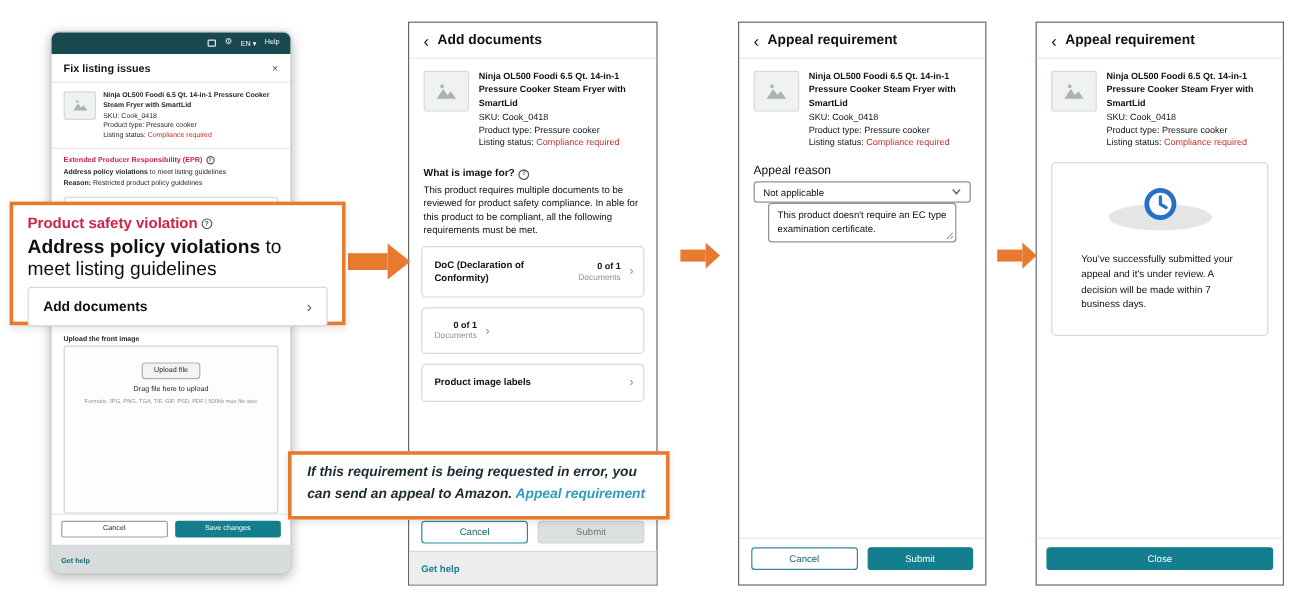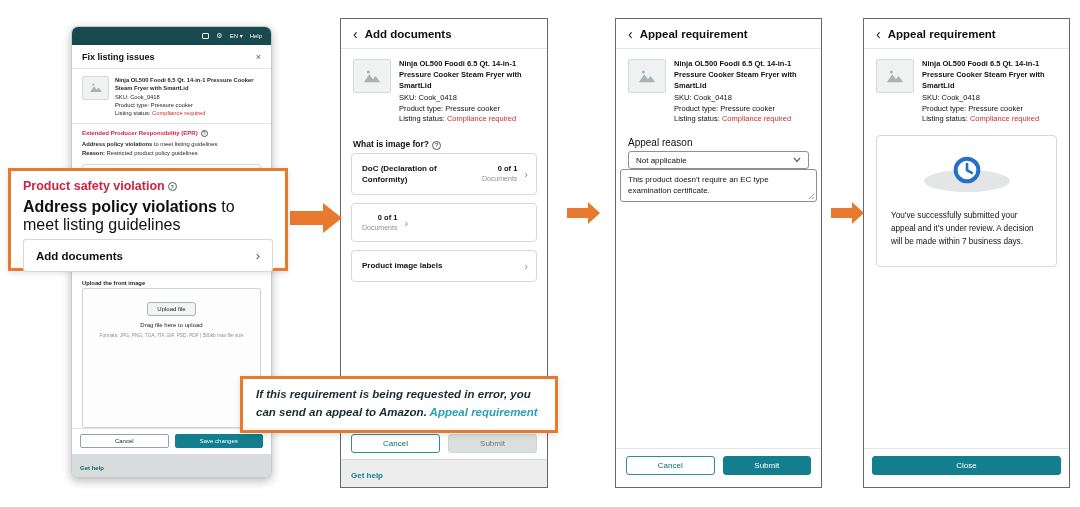--- a/index.html
+++ b/index.html
@@ -44,34 +44,34 @@
   .foot-bar { border-top: 1px solid #d5d9d9; background: #ededed; padding: 4px 10px 5px; }
   .gethelp { font-size: 8px; font-weight: bold; color: #137f8e; cursor: pointer; }
   .divider-full { border-top: 1px solid #e3e6e6; }
   .spacer { flex: 1; }
 
   
   .fld-label { padding: 4px 12px 3px; font-size: 10px; color: #0f1111; }
   .select { margin: 0 12px; border: 1px solid #8d9196; border-radius: 3px; height: 18px; padding: 0 7px;
             display: flex; align-items: center; font-size: 8px; color: #0f1111; cursor: pointer; background: #fff; }
   .select .sel-val { flex: 1; }
-  .txtarea { position: relative; margin: 0 4px; border: 1px solid #8d9196; border-radius: 3px; min-height: 30px;
+  .txtarea { position: relative; margin: 0 24px; border: 1px solid #8d9196; border-radius: 3px; min-height: 30px;
              padding: 4px 7px; font-size: 8px; color: #0f1111; line-height: 1.4; background: #fff; }
   .resize-glyph { position: absolute; right: 1px; bottom: 1px; }
 
   
-  .success-card { margin: 2px 12px; border: 1px solid #d5d9d9; border-radius: 4px; padding: 16px 14px 18px; }
+  .success-card { margin: 2px 12px; border: 1px solid #d5d9d9; border-radius: 4px; padding: 16px 24px 18px; }
   .clockwrap { position: relative; height: 46px; margin-bottom: 12px; }
   .ellipse { position: absolute; left: 50%; top: 18px; transform: translateX(-50%); width: 86px; height: 22px;
              background: #e4e5e5; border-radius: 50%; }
   .clock { position: absolute; left: 50%; top: 2px; transform: translateX(-50%); }
   .success-text { font-size: 8.2px; color: #0f1111; line-height: 1.55; }
 
   
-  #panel1 { position: absolute; left: 71px; top: 26px; width: 201px; height: 452px; background: #fff;
+  #panel1 { position: absolute; left: 42px; top: 26px; width: 201px; height: 452px; background: #fff;
             border: 1px solid #c8cbcb; border-radius: 7px; box-shadow: 0 3px 10px rgba(0,0,0,.28);
             display: flex; flex-direction: column; }
   .p1-topbar { height: 20px; background: #17494e; border-radius: 6px 6px 0 0; display: flex; align-items: center;
                justify-content: flex-end; gap: 7px; padding: 0 9px; color: #fff; font-size: 6px; }
   .p1-caseicon { width: 7px; height: 6px; border: 1px solid #e8eaea; border-radius: 1px; }
   .p1-gear { font-size: 7px; line-height: 7px; color: #e8eaea; }
   .p1-titlerow { display: flex; align-items: center; padding: 7px 10px 6px; border-bottom: 1px solid #e3e6e6; }
   .p1-title { flex: 1; font-size: 9px; font-weight: bold; color: #0f1111; }
   .p1-close { font-size: 9px; color: #565959; cursor: pointer; }
   .p1-pcard { display: flex; gap: 6px; padding: 7px 10px 6px; border-bottom: 1px solid #e3e6e6; }
@@ -213,20 +213,21 @@
         </svg>
       </span>
       <div class="pinfo">
         <div class="ptitle">Ninja OL500 Foodi 6.5 Qt. 14-in-1 Pressure Cooker Steam Fryer with SmartLid</div>
         <div>SKU: Cook_0418</div>
         <div>Product type: Pressure cooker</div>
         <div><span>Listing status: </span><span class="red">Compliance required</span></div>
       </div>
     </div>
     <div class="what-row"><span>What is image for?</span><span class="qcircle">?</span></div>
+    <div class="desc">This product requires multiple documents to be reviewed for product safety compliance. In able for this product to be compliant, all the following requirements must be met.</div>
 
     <div class="req-card">
       <span class="req-label">DoC (Declaration of Conformity)</span>
       <span class="req-count"><span>0 of 1</span><br><span class="req-unit">Documents</span></span>
       <span class="chev">›</span>
     </div>
     <div class="req-card">
       <span class="req-count"><span>0 of 1</span><br><span class="req-unit">Documents</span></span>
       <span class="chev">›</span>
     </div>

